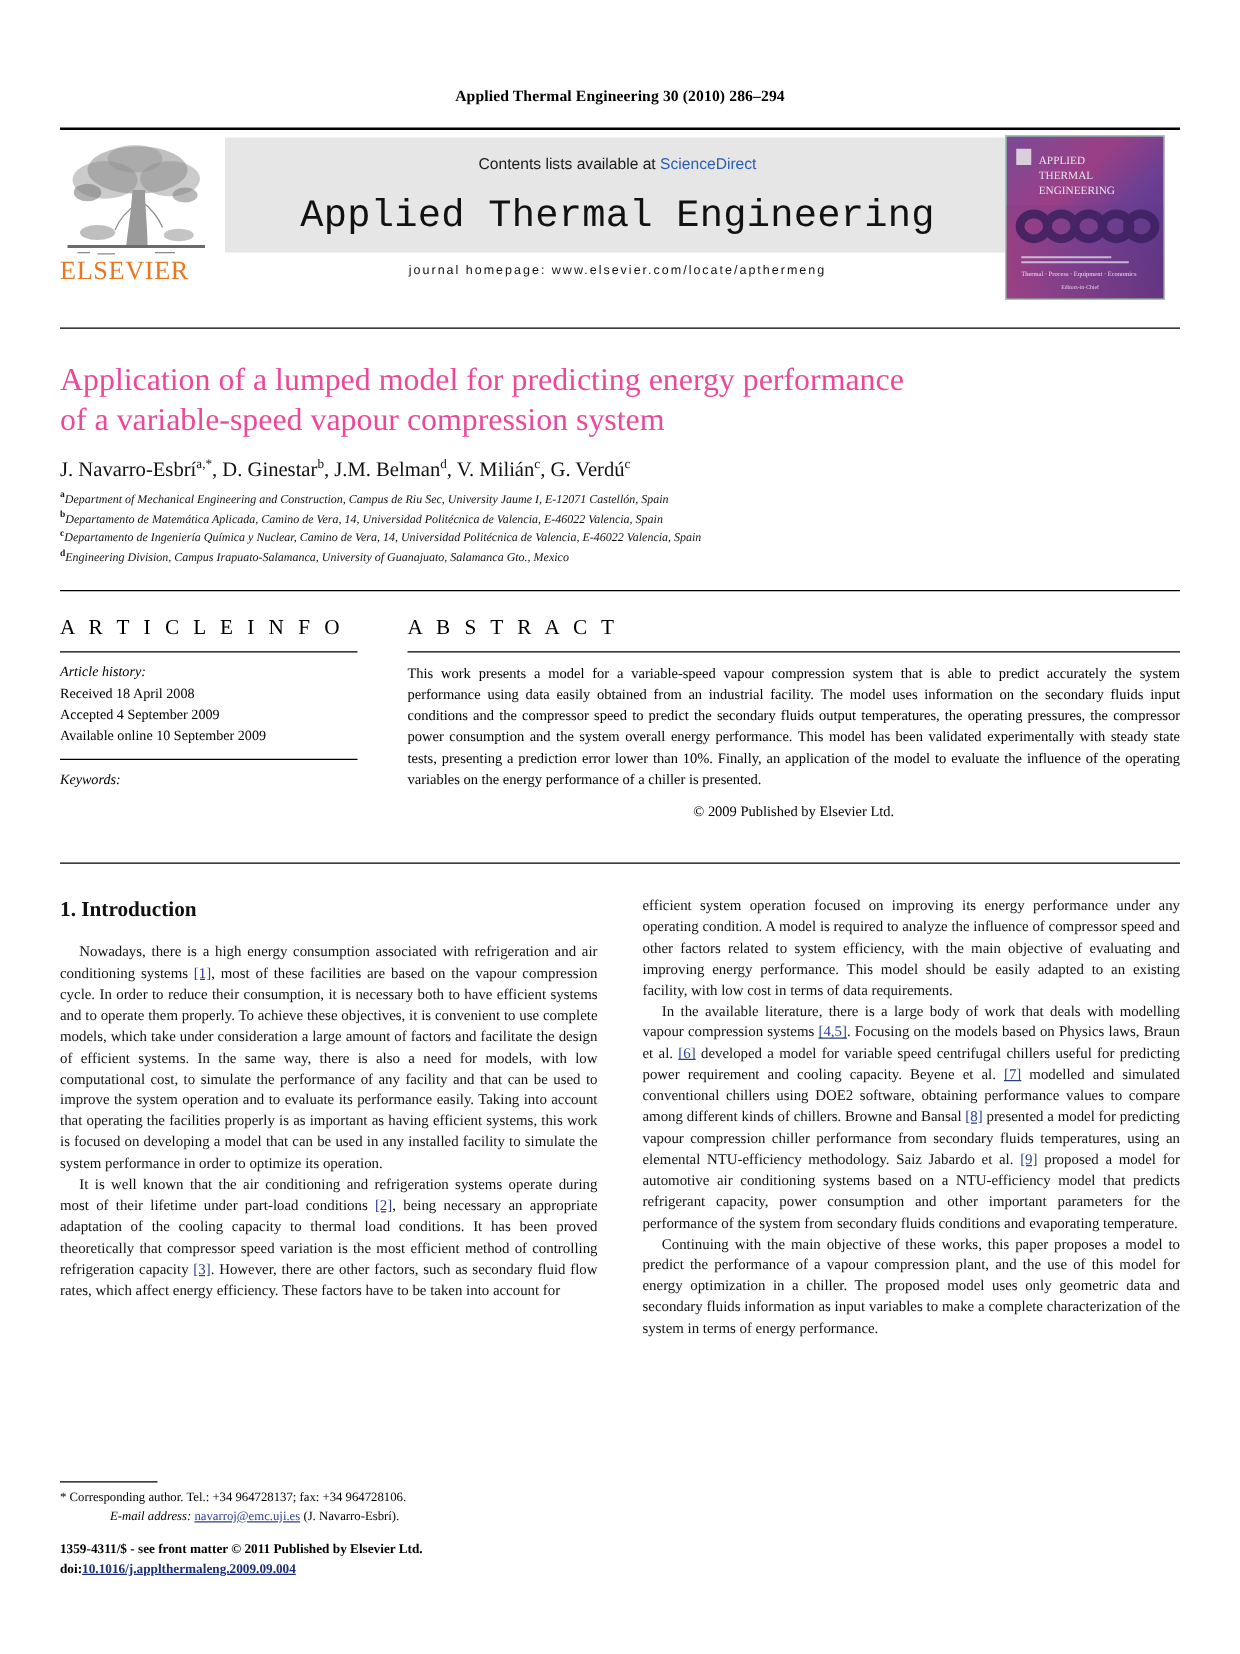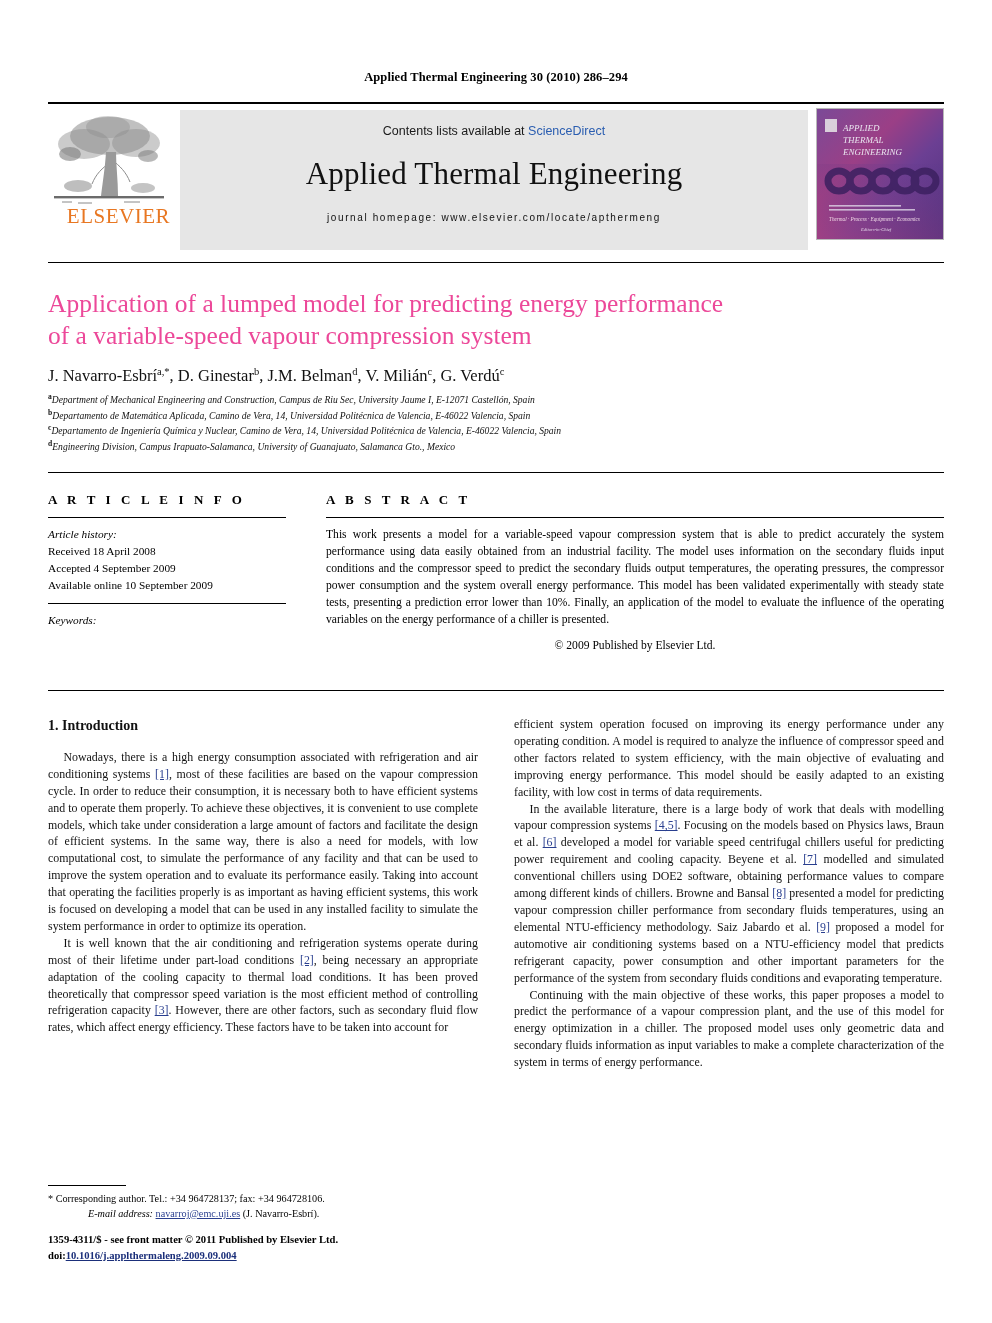--- a/index.html
+++ b/index.html
@@ -58,70 +58,69 @@
     position: relative;
     width: 122px;
     height: 100px;
     overflow: hidden;
   }
   .elsevier-word {
     position: absolute;
     left: 0;
     top: 96px;
     width: 122px;
-    text-align: right;
+    text-align: left;
     color: #e87722;
     font-family: "Liberation Serif", serif;
     font-size: 21px;
     letter-spacing: .5px;
     line-height: 1;
   }
   .banner-center {
     position: absolute;
     left: 132px;
     top: 6px;
     width: 628px;
-    height: 140px;
+    height: 92px;
     background: #e6e6e6;
     text-align: center;
   }
   .contents-line {
     margin-top: 14px;
     font-family: "Liberation Sans", sans-serif;
     font-size: 12.5px;
     color: #1a1a1a;
   }
   .sd-link {
     color: #2a5db0;
     text-decoration: none;
   }
   .journal-title {
     margin-top: 18px;
     font-size: 31px;
-    font-family: Liberation Serif, serif;
+    font-family: Liberation Mono, monospace;
     color: #111;
     letter-spacing: .2px;
   }
   .homepage-line {
     margin-top: 20px;
     font-family: "Liberation Sans", sans-serif;
     font-size: 10px;
     letter-spacing: 1.6px;
     color: #111;
   }
   .cover-thumb {
     position: absolute;
-    right: 0;
+    right: 12px;
     top: 4px;
     width: 126px;
     height: 130px;
     border: 1px solid #b9b9b9;
     background: #86efac;
     overflow: hidden;
-    font-style: italic;
   }
 
   
   .title-rule {
     position: absolute;
     left: 48px;
     top: 262px;
     width: 896px;
     border-top: 1.2px solid #000;
   }
@@ -162,22 +161,22 @@
   
   .info-rule-top {
     position: absolute;
     left: 48px;
     top: 472px;
     width: 896px;
     border-top: 1.2px solid #000;
   }
   .section-head {
     font-family: "Liberation Serif", serif;
-    font-size: 13px;
-    font-weight: bold;
+    font-size: 17px;
+    font-weight: normal;
     letter-spacing: 3.6px;
   }
   .col-info {
     position: absolute;
     left: 48px;
     top: 492px;
     width: 238px;
   }
   .col-abstract {
     position: absolute;
@@ -223,21 +222,21 @@
     width: 430px;
     font-size: 11.9px;
     line-height: 1.42;
     text-align: justify;
     color: #111;
   }
   .body-col.left  { left: 48px; }
   .body-col.right { left: 514px; }
   .sec-title {
     font-weight: bold;
-    font-size: 14px;
+    font-size: 17px;
     margin: 0 0 13px 0;
   }
   .body-col p {
     margin: 0;
     text-indent: 1.3em;
   }
   .body-col p.noindent { text-indent: 0; }
   .cite { color: #2a3f8f; }
 
   

